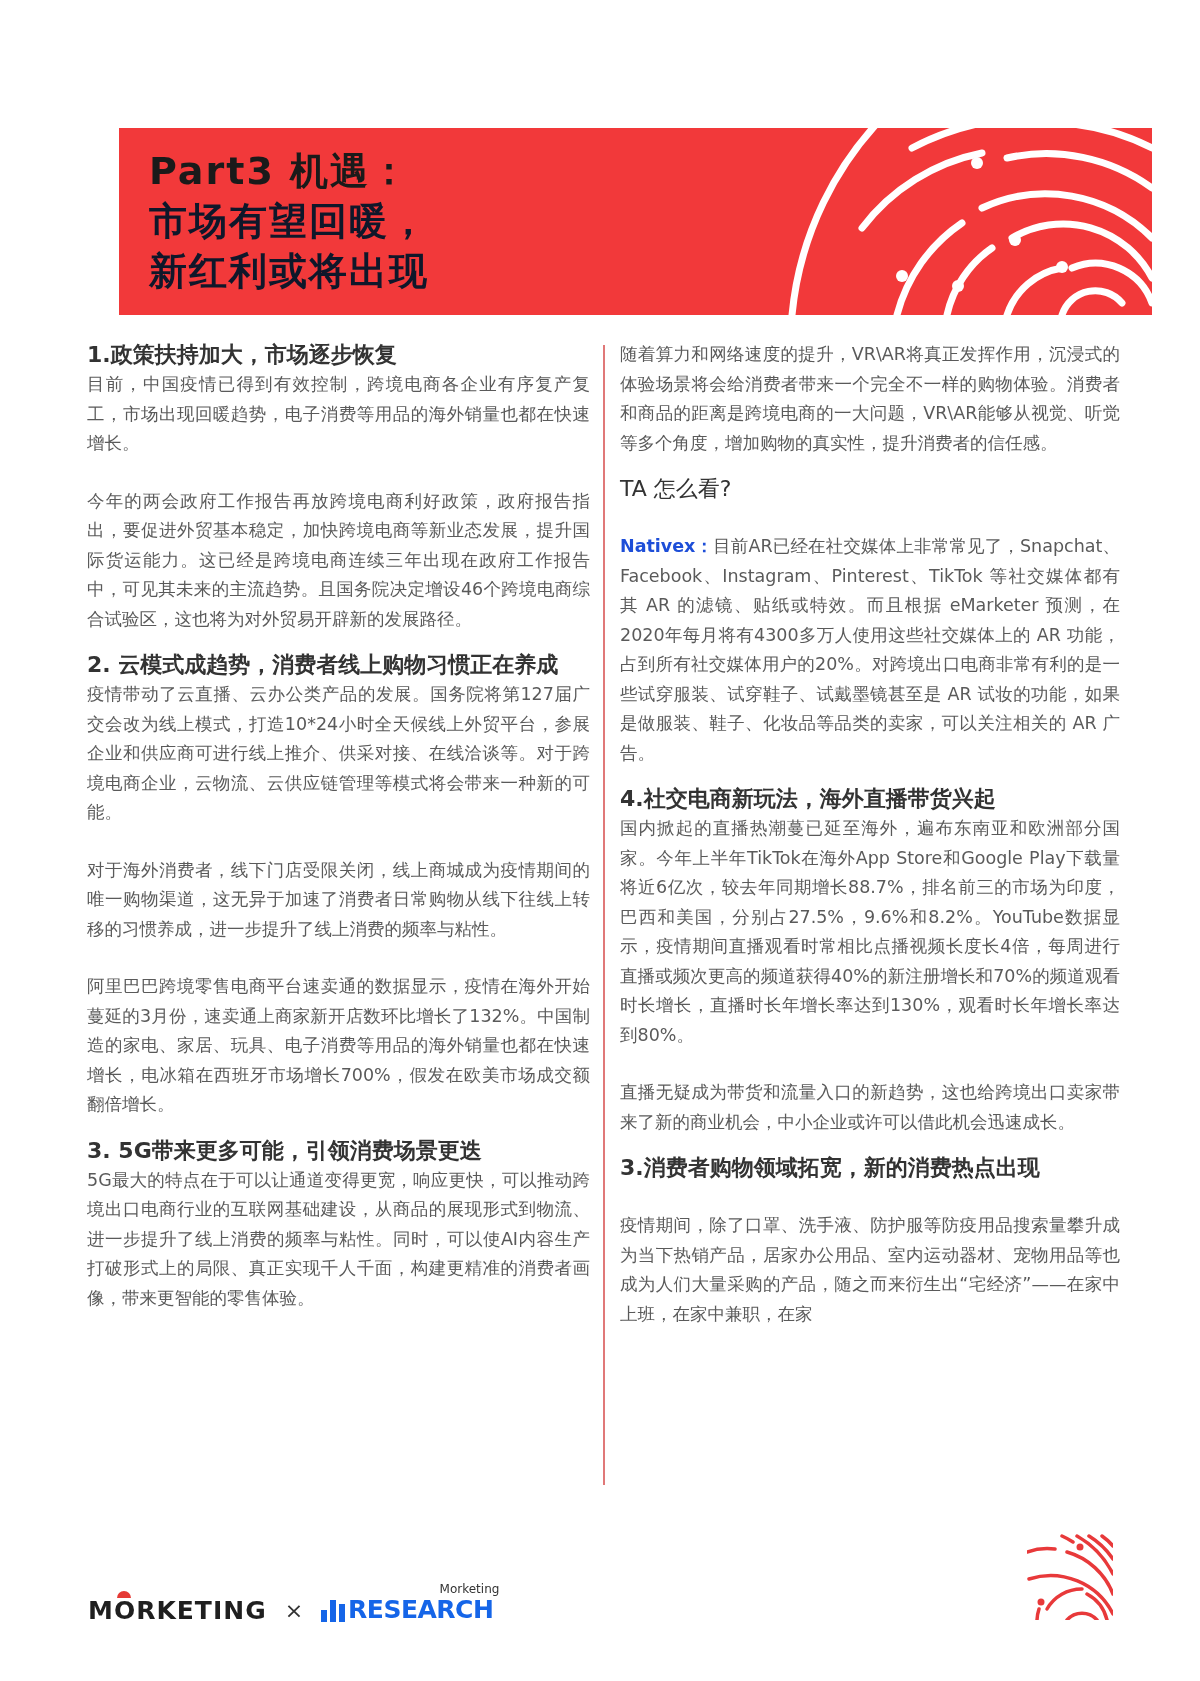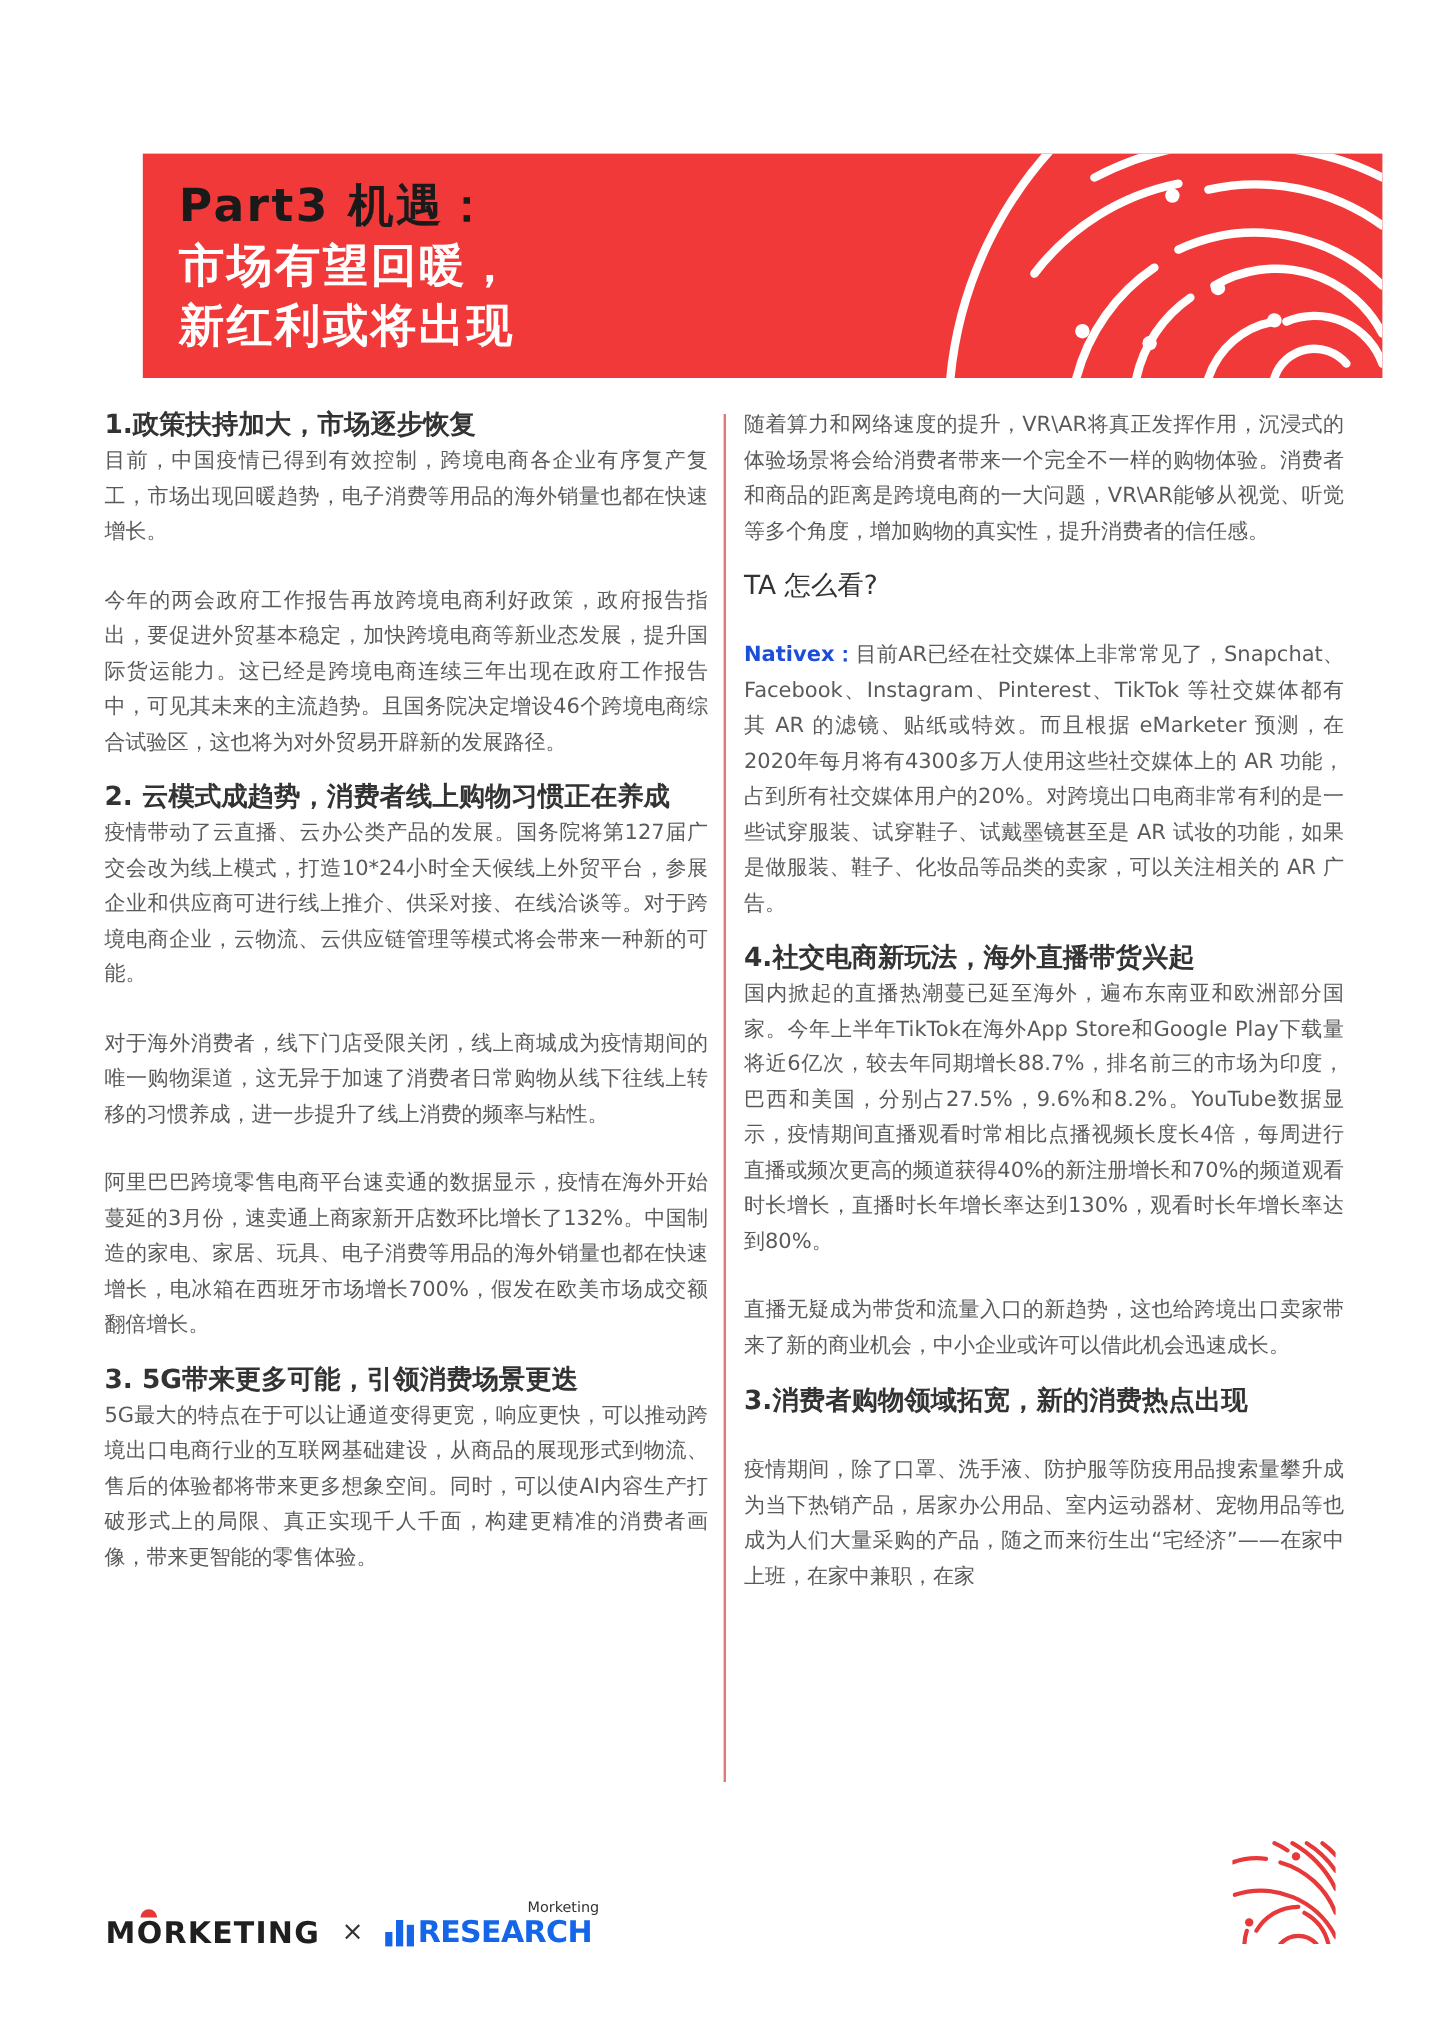--- a/index.html
+++ b/index.html
@@ -3,21 +3,21 @@
 <meta charset="utf-8">
 <style>
   html, body { margin:0; padding:0; background:#ffffff; }
   body { width:1200px; height:1681px; position:relative; overflow:hidden;
          font-family:"DejaVu Sans", "Liberation Sans", sans-serif; color:#555; }
   .banner { position:absolute; left:87px; top:128px; width:1033px; height:187px;
             background:#f2393a; overflow:hidden;margin-left:32px; }
   .banner-title { position:absolute; left:30px; top:18px; font-weight:bold;
                   font-size:38px; line-height:50px; letter-spacing:2px; }
   .banner-title .l1 { color:#1a1a1a; display:block; }
-  .banner-title .l2, .banner-title .l3 { color:#ffffff; display:block; }
+  .banner-title .l2, .banner-title .l3 { color:#0f172a; display:block; }
   .banner-deco { position:absolute; right:0; top:0; width:420px; height:187px; }
 
   .col { position:absolute; font-size:17.5px; line-height:29.5px; color:#5a5a5a; text-align:justify; }
   .col-left { left:87px; top:340px; width:503px; }
   .col-right { left:620px; top:340px; width:500px; }
   .divider { position:absolute; left:603px; top:345px; width:2px; height:1140px; background:#e07878; }
 
   h3 { margin:0; font-size:22px; line-height:30px; color:#333; font-weight:bold; text-align:left; }
   p { margin:0; }
   .gap { height:28px; }
@@ -81,21 +81,21 @@
   <div class="gap-s"></div>
   <h3>2. 云模式成趋势，消费者线上购物习惯正在养成</h3>
   <p>疫情带动了云直播、云办公类产品的发展。国务院将第127届广交会改为线上模式，打造10*24小时全天候线上外贸平台，参展企业和供应商可进行线上推介、供采对接、在线洽谈等。对于跨境电商企业，云物流、云供应链管理等模式将会带来一种新的可能。</p>
   <div class="gap"></div>
   <p>对于海外消费者，线下门店受限关闭，线上商城成为疫情期间的唯一购物渠道，这无异于加速了消费者日常购物从线下往线上转移的习惯养成，进一步提升了线上消费的频率与粘性。</p>
   <div class="gap"></div>
   <p>阿里巴巴跨境零售电商平台速卖通的数据显示，疫情在海外开始蔓延的3月份，速卖通上商家新开店数环比增长了132%。中国制造的家电、家居、玩具、电子消费等用品的海外销量也都在快速增长，电冰箱在西班牙市场增长700%，假发在欧美市场成交额翻倍增长。</p>
   <div class="gap-s"></div>
   <div class="gap-s"></div>
   <h3>3. 5G带来更多可能，引领消费场景更迭</h3>
-  <p>5G最大的特点在于可以让通道变得更宽，响应更快，可以推动跨境出口电商行业的互联网基础建设，从商品的展现形式到物流、售后的体验都将带来更多想象空间。同时，可以使AI内容生产打破形式上的局限、真正实现千人千面，构建更精准的消费者画像，带来更智能的零售体验。</p>
+  <p>5G最大的特点在于可以让通道变得更宽，响应更快，可以推动跨境出口电商行业的互联网基础建设，从商品的展现形式到物流、进一步提升了线上消费的频率与粘性。同时，可以使AI内容生产打破形式上的局限、真正实现千人千面，构建更精准的消费者画像，带来更智能的零售体验。</p>
 </div>
 
 <div class="divider"></div>
 
 <div class="col col-right">
   <p>随着算力和网络速度的提升，VR\AR将真正发挥作用，沉浸式的体验场景将会给消费者带来一个完全不一样的购物体验。消费者和商品的距离是跨境电商的一大问题，VR\AR能够从视觉、听觉等多个角度，增加购物的真实性，提升消费者的信任感。</p>
   <div class="gap-s"></div>
   <div class="gap-s"></div>
   <div class="ta-h">TA 怎么看?</div>
   <div class="gap"></div>

